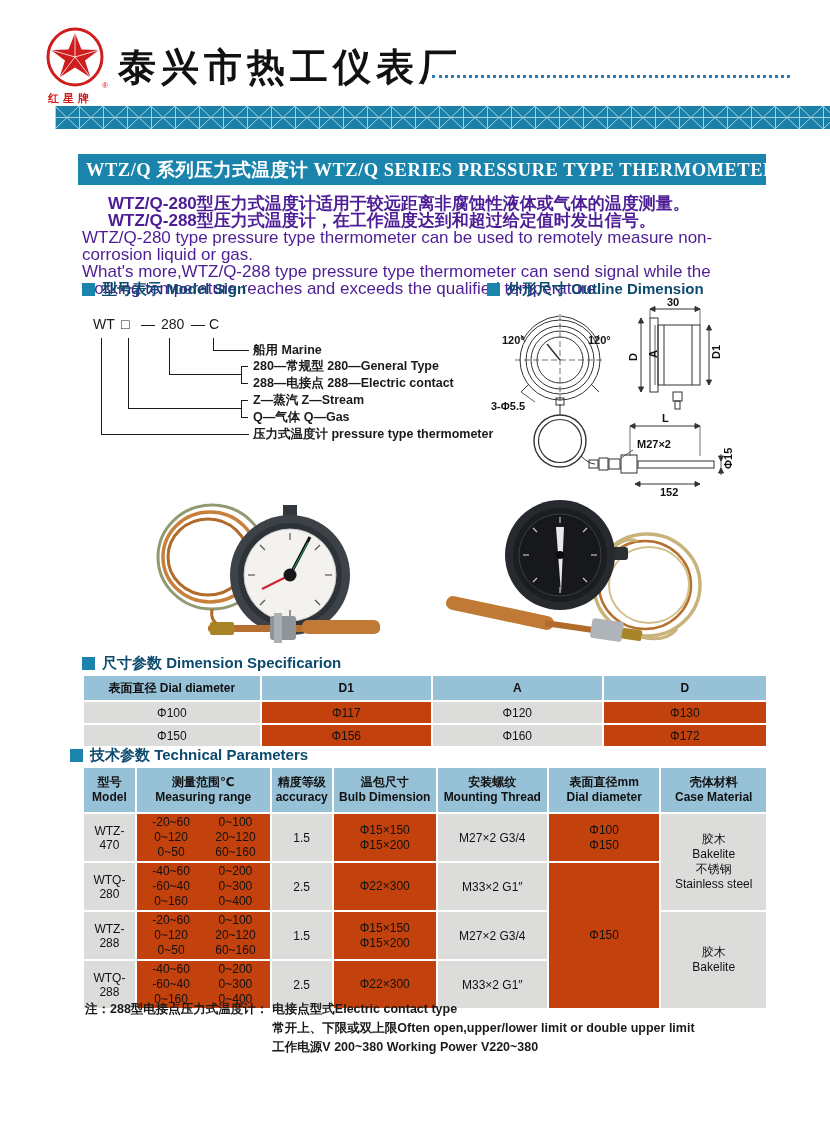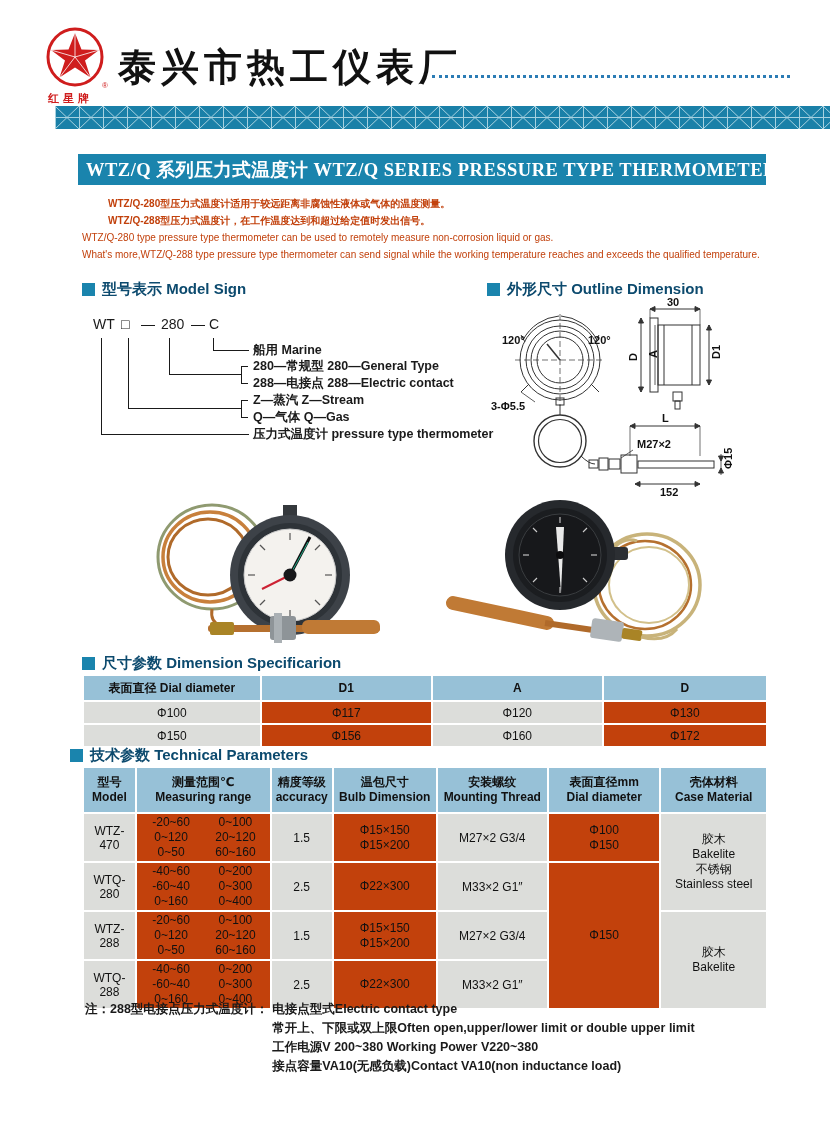--- a/index.html
+++ b/index.html
@@ -16,21 +16,21 @@
   .leader { border-bottom:3px dotted #2b7cb5; }
 
   
   .title-bar {
     background:#1a84ad; color:#fff; display:flex; align-items:center;
     font-family:"Liberation Serif","DejaVu Serif",serif;
     font-weight:bold; font-size:18.5px; padding-left:8px; letter-spacing:0.5px; white-space:nowrap;
   }
 
   
-  .intro { font-size:10px; line-height:17px; color:#c2410c; }
+  .intro { font-size:17px; line-height:17px; color:#4c1d95; }
   .intro .cn { font-weight:600; text-indent:26px; }
   .intro .en { font-weight:500; }
 
   
   .sec-h { display:flex; align-items:center; font-size:15px; font-weight:bold; color:#0c4a6e; white-space:nowrap; }
   .sec-h .sq { width:13px; height:13px; background:#1a84ad; margin-right:7px; flex:0 0 auto; }
 
   
   .msign { width:398px; height:140px; }
   .msign .code { position:absolute; top:6px; font-size:14px; font-weight:normal; }
@@ -428,17 +428,16 @@
     </tbody>
       </table>
   </div>
 
   <div class="abs notes" style="left:85px;top:1002px;width:690px;">
     <div style="margin-right:4px;">注：288型电接点压力式温度计：</div>
     <div class="nlines">
       <div>电接点型式Electric contact type</div>
       <div>常开上、下限或双上限Often open,upper/lower limit or double upper limit</div>
       <div>工作电源V 200~380 Working Power V220~380</div>
-      <div>接点容量VA10(无感负载)Contact VA10(non inductance load)</div>
     </div>
   </div>
 
 </div>
 
 </body></html>

